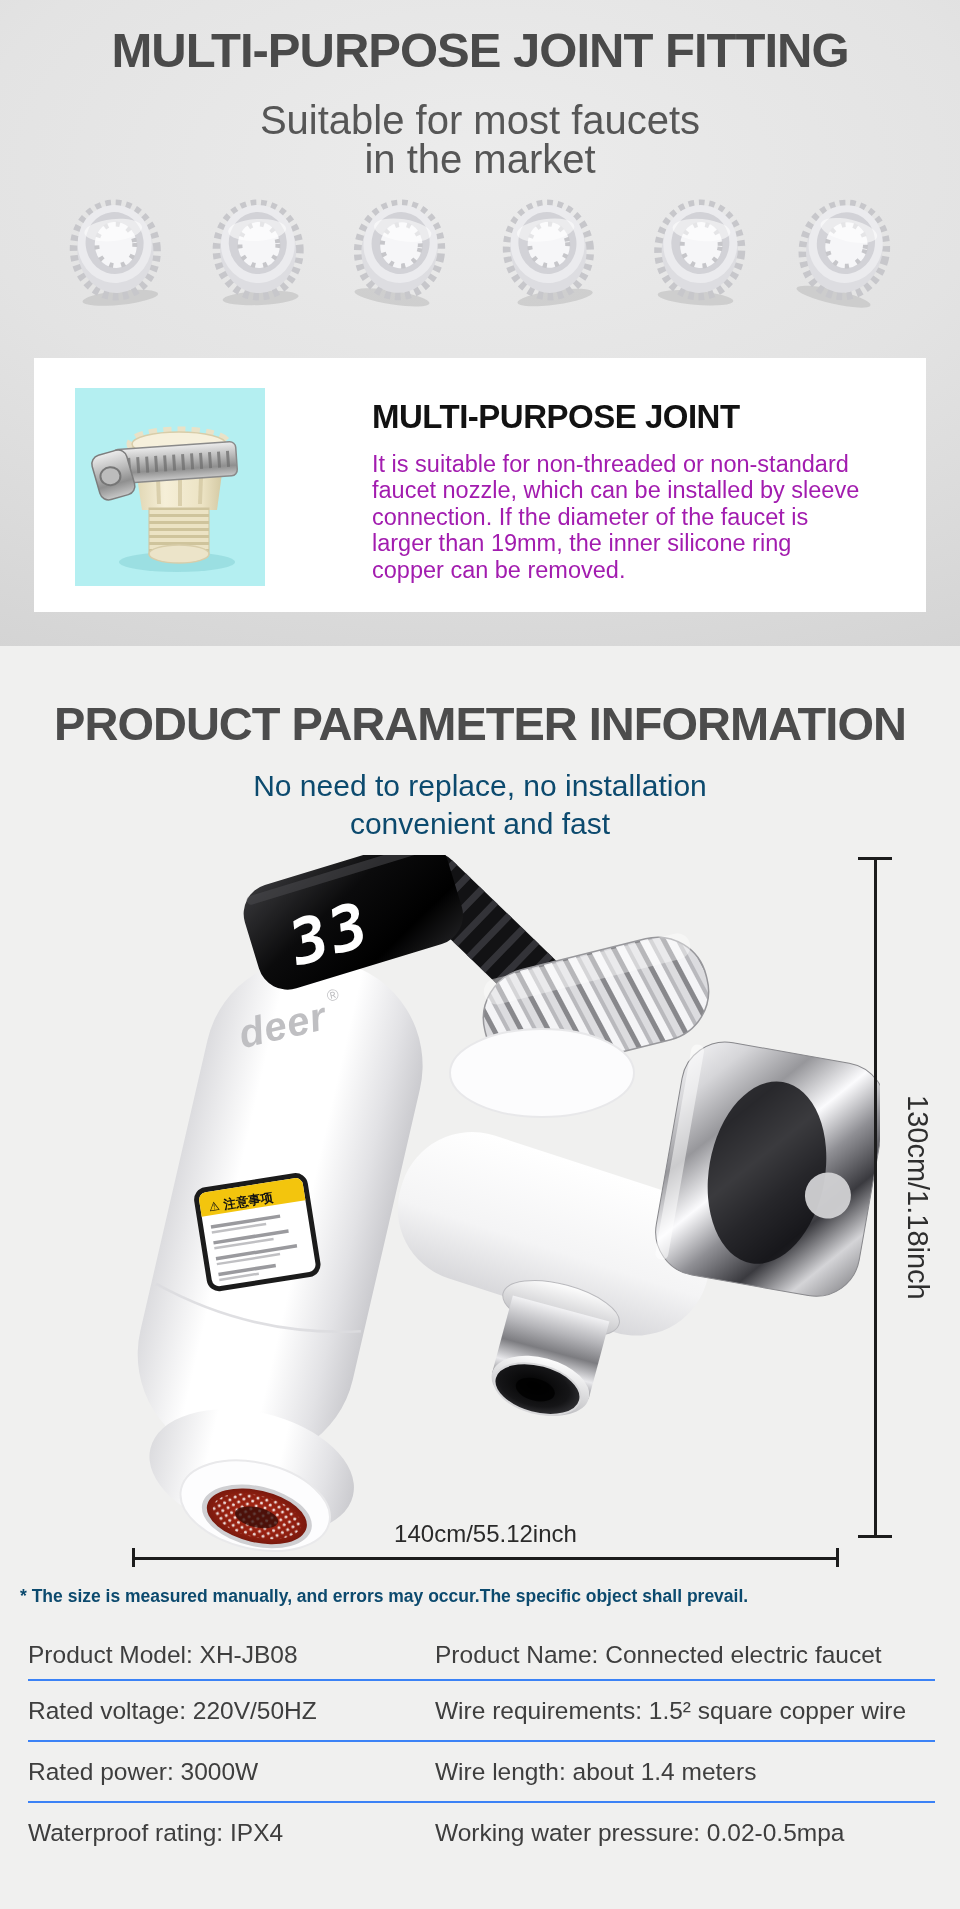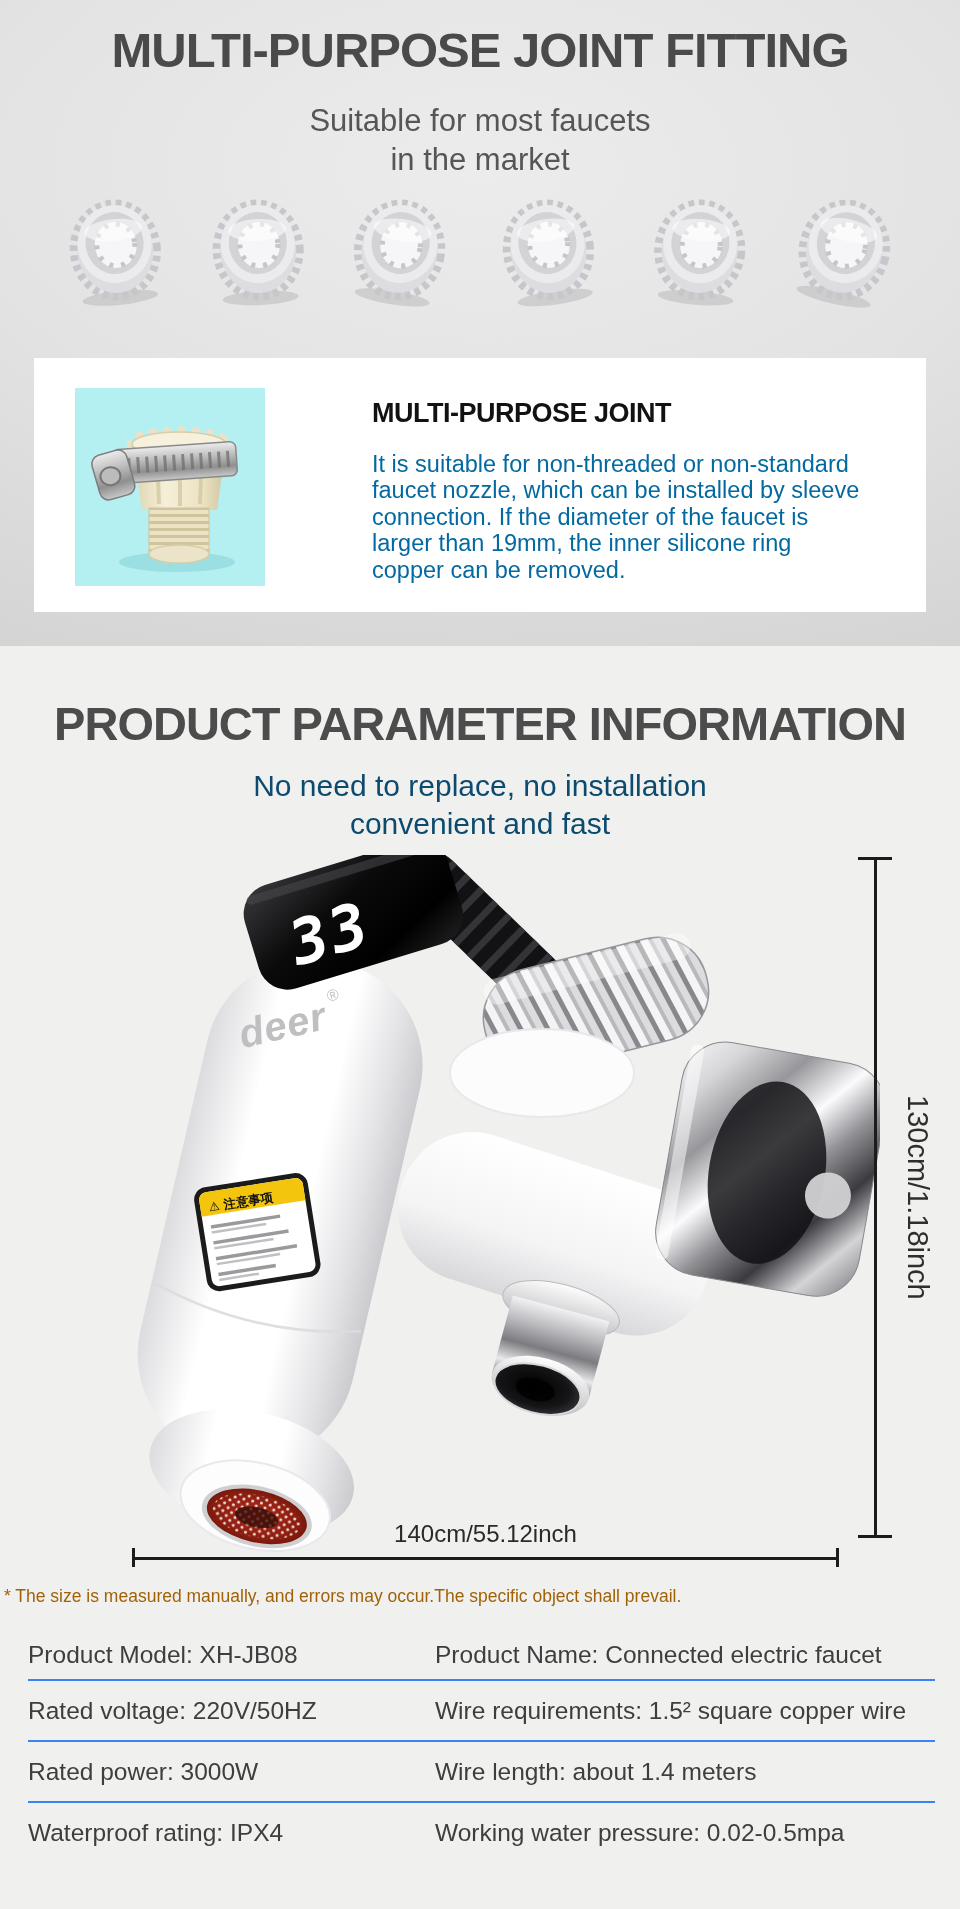--- a/index.html
+++ b/index.html
@@ -5,43 +5,43 @@
   html,body{margin:0;padding:0;background:#fff;}
   #page{position:relative;width:960px;height:1909px;overflow:hidden;
         font-family:"Liberation Sans",sans-serif;color:#333;background:#f0f0ef;}
   .abs{position:absolute;}
   .center{width:100%;text-align:center;}
 
   
   .sec1{left:0;top:0;width:960px;height:646px;
         background:radial-gradient(140% 115% at 50% 26%,#ececec 0%,#e3e3e3 38%,#d4d4d4 74%,#c3c3c3 100%);}
   .h1{top:22px;font-size:49px;font-weight:700;color:#4a4a4a;letter-spacing:-1px;}
-  .sub1{top:101px;font-size:31px;line-height:39px;color:#565656;}
+  .sub1{top:101px;font-size:40px;line-height:39px;color:#565656;}
   .fittings{left:0;top:188px;width:960px;height:125px;}
   .card{left:34px;top:358px;width:892px;height:254px;background:#ffffff;}
   .card-img{left:41px;top:30px;width:190px;height:198px;}
-  .card-title{left:338px;top:40px;font-size:27px;font-weight:800;color:#121212;letter-spacing:-.5px;}
-  .card-text{left:338px;top:93px;font-size:23.5px;line-height:26.4px;color:#0369a1;}
+  .card-title{left:338px;top:40px;font-size:33px;font-weight:800;color:#121212;letter-spacing:-.5px;}
+  .card-text{left:338px;top:93px;font-size:23.5px;line-height:26.4px;color:#a21caf;}
 
   
   .sec2{left:0;top:646px;width:960px;height:953px;background:#f0f0ef;}
   .h2{top:50px;font-size:47px;font-weight:700;color:#4c4c4c;letter-spacing:-1px;}
   .sub2{top:121px;font-size:30px;line-height:38px;color:#0c4a6e;}
   .faucet{left:80px;top:209px;width:800px;height:700px;}
 
   .vline{left:874px;top:212px;width:3px;height:680px;background:#1c1c1c;}
   .vtick{width:34px;height:3px;background:#1c1c1c;left:858px;}
   .vtick.t{top:211px;} .vtick.b{top:889px;}
   .vlabel{left:934px;top:449px;transform:rotate(90deg);transform-origin:0 0;
           font-size:29px;color:#2e2e2e;white-space:nowrap;}
   .hline{left:132px;top:911px;width:707px;height:3px;background:#1c1c1c;}
   .htick{width:3px;height:19px;background:#1c1c1c;top:902px;}
   .htick.l{left:132px;} .htick.r{left:836px;}
   .hlabel{left:132px;top:874px;width:707px;text-align:center;font-size:24px;color:#2a2a2a;}
-  .disclaimer{left:4px;top:940px;font-size:17.5px;color:#a16207;}
+  .disclaimer{left:20px;top:940px;font-size:17.5px;color:#0c4a6e;font-weight:bold;}
 
   .spec{left:28px;top:984px;width:907px;font-size:24.5px;color:#3e3e3e;}
   .spec .row{display:flex;align-items:center;height:59px;border-bottom:2px solid #3b82f6;}
   .spec .row:first-child{height:49px;}
   .spec .row:last-child{border-bottom:none;}
   .spec .cl{width:407px;} .spec .cr{flex:1;}
 </style>
 </head>
 <body>
 

